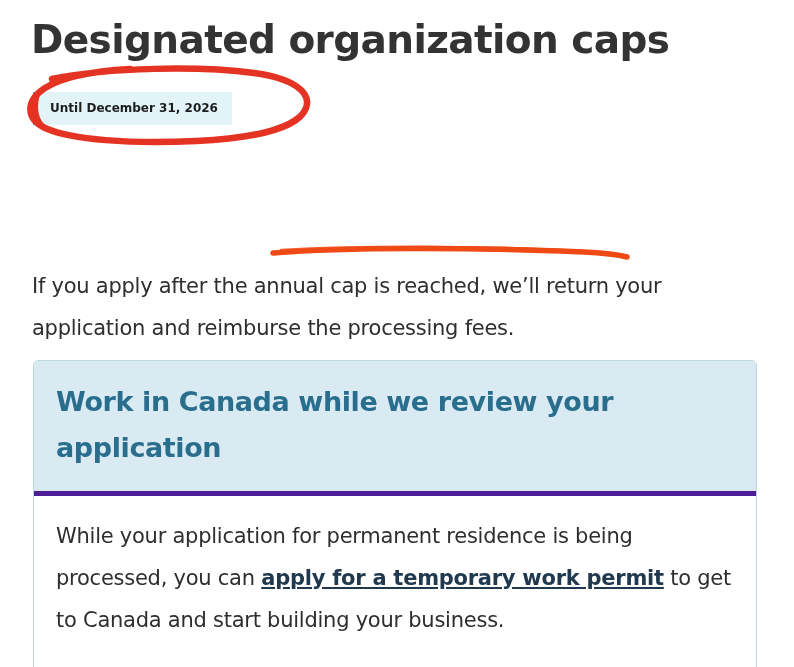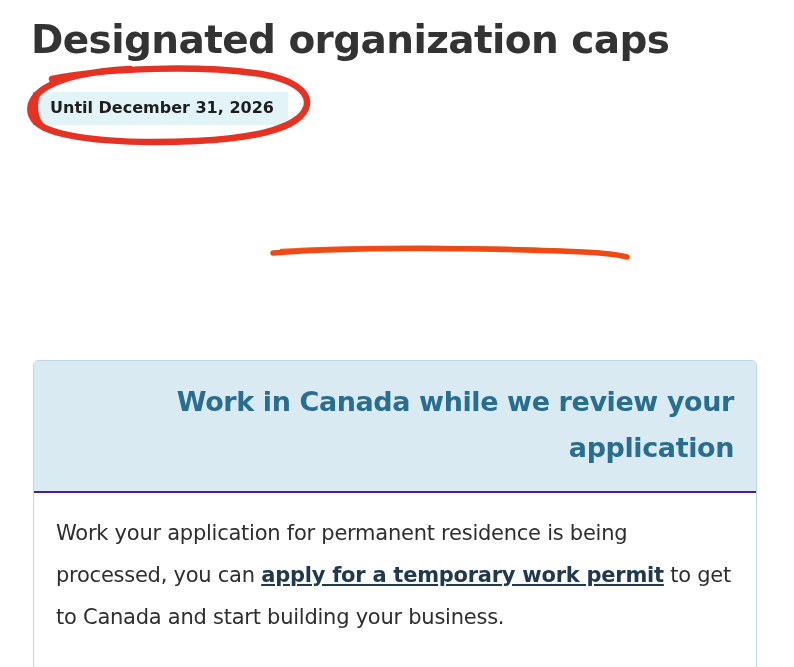--- a/index.html
+++ b/index.html
@@ -45,21 +45,21 @@
   .date-badge {
     position: absolute;
     left: 33px;
     top: 92px;
     display: inline-block;
     box-sizing: border-box;
     background: #e2f4f8;
     border-left: 5px solid #4ea7c0;
     padding: 5px 14px 6px 12px;
     font-family: "DejaVu Sans", sans-serif;
-    font-size: 16px;
+    font-size: 12px;
     line-height: 22px;
     font-weight: 700;
     color: #1d1d1d;
     white-space: nowrap;
   }
 
   
   .body-text {
     position: absolute;
     left: 32px;
@@ -95,23 +95,22 @@
     top: 360px;
     width: 724px;
     box-sizing: border-box;
     border: 1px solid #bcd9e2;
     border-radius: 5px;
     background: #ffffff;
     overflow: hidden;
   }
   .callout-header {
     background: #daeaf3;
-    border-bottom: 2px solid #4c1d95;
+    border-bottom: 5px solid #4c1d95;
     padding: 18px 22px 20px 22px;
-    text-align: right;
   }
   .callout-title {
     margin: 0;
     font-family: "DejaVu Sans", sans-serif;
     font-size: 27px;
     line-height: 46px;
     font-weight: 700;
     color: #2a6e8e;
     letter-spacing: -0.4px;
   }
@@ -141,28 +140,29 @@
 </head>
 <body>
 
 <div class="page">
 
   <h1 class="page-title">Designated organization caps</h1>
 
   <div class="date-badge">Until December 31, 2026</div>
 
 
+  <p class="body-text para-2">If you apply after the annual cap is reached, we’ll return your application and reimburse the processing fees.</p>
 
   <section class="callout">
     <div class="callout-header">
       <h2 class="callout-title">Work in Canada while we review your application</h2>
     </div>
     <div class="callout-body">
       <p>
-        <span>Work your application for permanent residence is being processed, you can </span><a href="#" class="link-permit">apply for a temporary work permit</a><span> to get to Canada and start building your business.</span>
+        <span>While your application for permanent residence is being processed, you can </span><a href="#" class="link-permit">apply for a temporary work permit</a><span> to get to Canada and start building your business.</span>
       </p>
     </div>
   </section>
 
   <svg class="annotation-layer" width="794" height="667" viewBox="0 0 794 667">
     <g>
       <path d="M 52 79
                C 110 67, 200 66, 254 73
                C 292 78, 312 92, 306 108
                C 299 127, 258 138, 196 141

